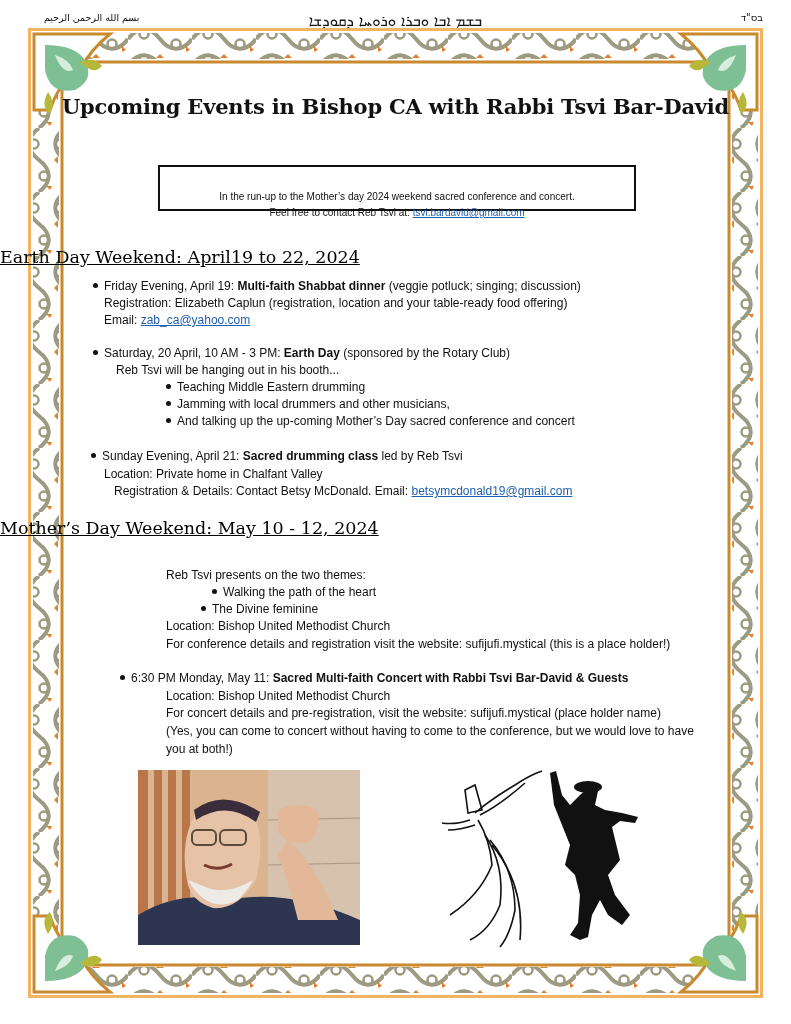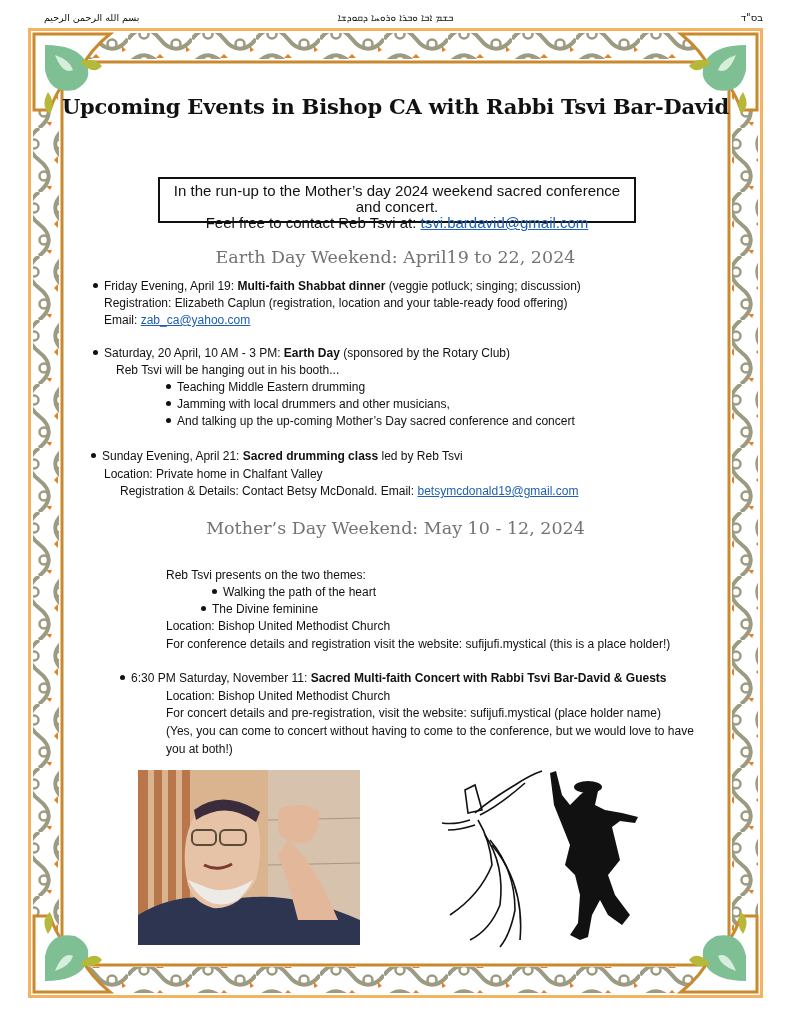--- a/index.html
+++ b/index.html
@@ -2,39 +2,39 @@
 <html><head>
   <meta charset="utf-8">
   <style>
     * { box-sizing: border-box; margin: 0; padding: 0; }
     html, body { width: 791px; height: 1024px; background: #ffffff; overflow: hidden; }
     body { position: relative; font-family: "Liberation Sans", sans-serif; color: #111; }
 
     
     .topline { position: absolute; top: 12px; left: 0; width: 791px; height: 16px; font-size: 10px; color: #111; }
     .topline .left { position: absolute; left: 44px; top: 0; direction: rtl; font-family: "DejaVu Sans", sans-serif; font-size: 9.5px; }
-    .topline .center { position: absolute; left: 0; width: 791px; text-align: center; top: 0; font-family: "DejaVu Sans", sans-serif; font-size: 10px; }
+    .topline .center { position: absolute; left: 0; width: 791px; text-align: center; top: 0; font-family: "DejaVu Sans", sans-serif; font-size: 15px; }
     .topline .right { position: absolute; right: 28px; top: 0; font-family: "DejaVu Sans", sans-serif; font-size: 10px; direction: rtl; }
 
     
     .frame-outer { position: absolute; left: 28px; top: 28px; width: 735px; height: 970px; border: 3px solid #f2b460; background: #fff; }
     svg.border-svg { position: absolute; left: 0; top: 0; }
 
     .content { position: absolute; left: 0; top: 0; width: 791px; height: 1024px; }
 
     .title { position: absolute; top: 94px; left: 0; width: 791px; text-align: center;
              font-family: "DejaVu Serif", serif; font-size: 21px; color: #111; letter-spacing: -0.2px; }
 
-    .intro-box { position: absolute; left: 158px; top: 177px; width: 478px; height: 46px; border: 2px solid #111;
-                 text-align: center; font-size: 15px; line-height: 16px; padding-top: 4px; }
+    .intro-box { position: absolute; left: 158px; top: 165px; width: 478px; height: 46px; border: 2px solid #111;
+                 text-align: center; font-size: 10px; line-height: 16px; padding-top: 22px; }
 
     a.link { color: #1f5fb0; text-decoration: underline; }
 
-    .section-heading { position: absolute; left: 0; width: 791px; text-align: center;
-                       font-family: "DejaVu Serif", serif; font-size: 17.5px; color: #737373; }
+    .section-heading { position: absolute; left: 0; width: 791px; text-align: left;
+                       font-family: "DejaVu Serif", serif; font-size: 17.5px; text-decoration: underline; color: #000000; }
 
     .line { position: absolute; font-size: 12px; line-height: 14px; white-space: nowrap; color: #111; }
     .line b { font-weight: bold; }
     .bullet { display: inline-block; width: 5px; height: 5px; border-radius: 50%; background: #111; vertical-align: middle; margin-right: 6px; position: relative; top: -1px; }
 
     .photo { position: absolute; left: 138px; top: 770px; width: 222px; height: 175px; overflow: hidden; background: #c9a37a; }
     .dancers { position: absolute; left: 430px; top: 765px; width: 215px; height: 185px; }
   </style>
 </head>
 <body>
@@ -126,34 +126,34 @@
   </div>
   <div class="line" style="left:116px; top:363px;">Reb Tsvi will be hanging out in his booth...</div>
   <div class="line" style="left:166px; top:380px;"><span class="bullet"></span><span>Teaching Middle Eastern drumming</span></div>
   <div class="line" style="left:166px; top:397px;"><span class="bullet"></span><span>Jamming with local drummers and other musicians,</span></div>
   <div class="line" style="left:166px; top:414px;"><span class="bullet"></span><span>And talking up the up-coming Mother’s Day sacred conference and concert</span></div>
 
   <div class="line" style="left:91px; top:449px;">
     <span class="bullet"></span><span>Sunday Evening, April 21: </span><b>Sacred drumming class</b><span> led by Reb Tsvi</span>
   </div>
   <div class="line" style="left:104px; top:467px;">Location: Private home in Chalfant Valley</div>
-  <div class="line" style="left:120px; top:484px;">
+  <div class="line" style="left:114px; top:484px;">
     <span>Registration &amp; Details: Contact Betsy McDonald. Email: </span><a class="link" href="#">betsymcdonald19@gmail.com</a>
   </div>
 
   <div class="section-heading" style="top:518px;">Mother’s Day Weekend: May 10 - 12, 2024</div>
 
   <div class="line" style="left:166px; top:568px;">Reb Tsvi presents on the two themes:</div>
   <div class="line" style="left:212px; top:585px;"><span class="bullet"></span><span>Walking the path of the heart</span></div>
   <div class="line" style="left:201px; top:602px;"><span class="bullet"></span><span>The Divine feminine</span></div>
   <div class="line" style="left:166px; top:619px;">Location: Bishop United Methodist Church</div>
   <div class="line" style="left:166px; top:637px;">For conference details and registration visit the website: sufijufi.mystical (this is a place holder!)</div>
 
   <div class="line" style="left:120px; top:671px;">
-    <span class="bullet"></span><span>6:30 PM Saturday, November 11: </span><b>Sacred Multi-faith Concert with Rabbi Tsvi Bar-David &amp; Guests</b>
+    <span class="bullet"></span><span>6:30 PM Monday, May 11: </span><b>Sacred Multi-faith Concert with Rabbi Tsvi Bar-David &amp; Guests</b>
   </div>
   <div class="line" style="left:166px; top:689px;">Location: Bishop United Methodist Church</div>
   <div class="line" style="left:166px; top:706px;">For concert details and pre-registration, visit the website: sufijufi.mystical (place holder name)</div>
   <div class="line" style="left:166px; top:724px;">(Yes, you can come to concert without having to come to the conference, but we would love to have</div>
   <div class="line" style="left:166px; top:742px;"> you at both!)</div>
 
   <div class="photo" title="Photo of Rabbi Tsvi Bar-David wearing a kippah and glasses">
     <svg width="222" height="175" viewBox="0 0 222 175">
       <rect x="0" y="0" width="222" height="175" fill="#d9b48e"></rect>
       <g fill="#b9764a">

